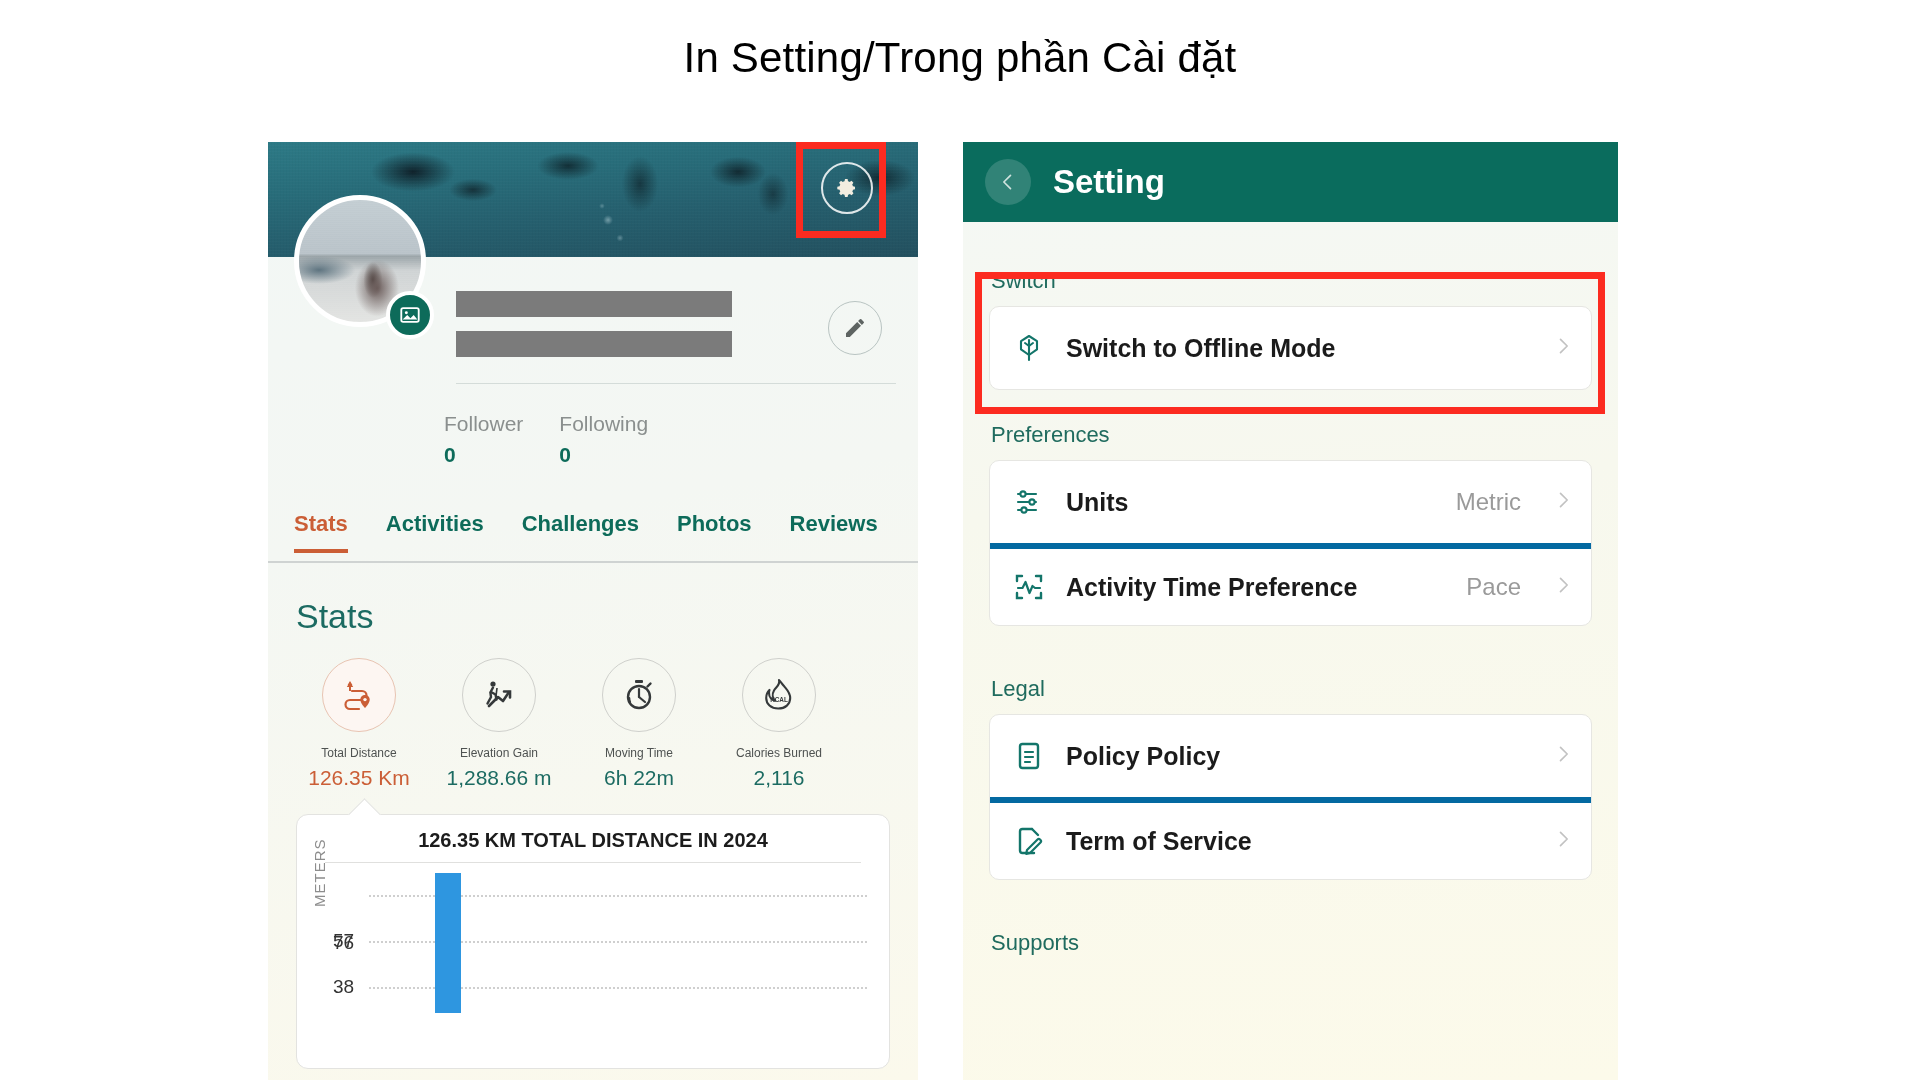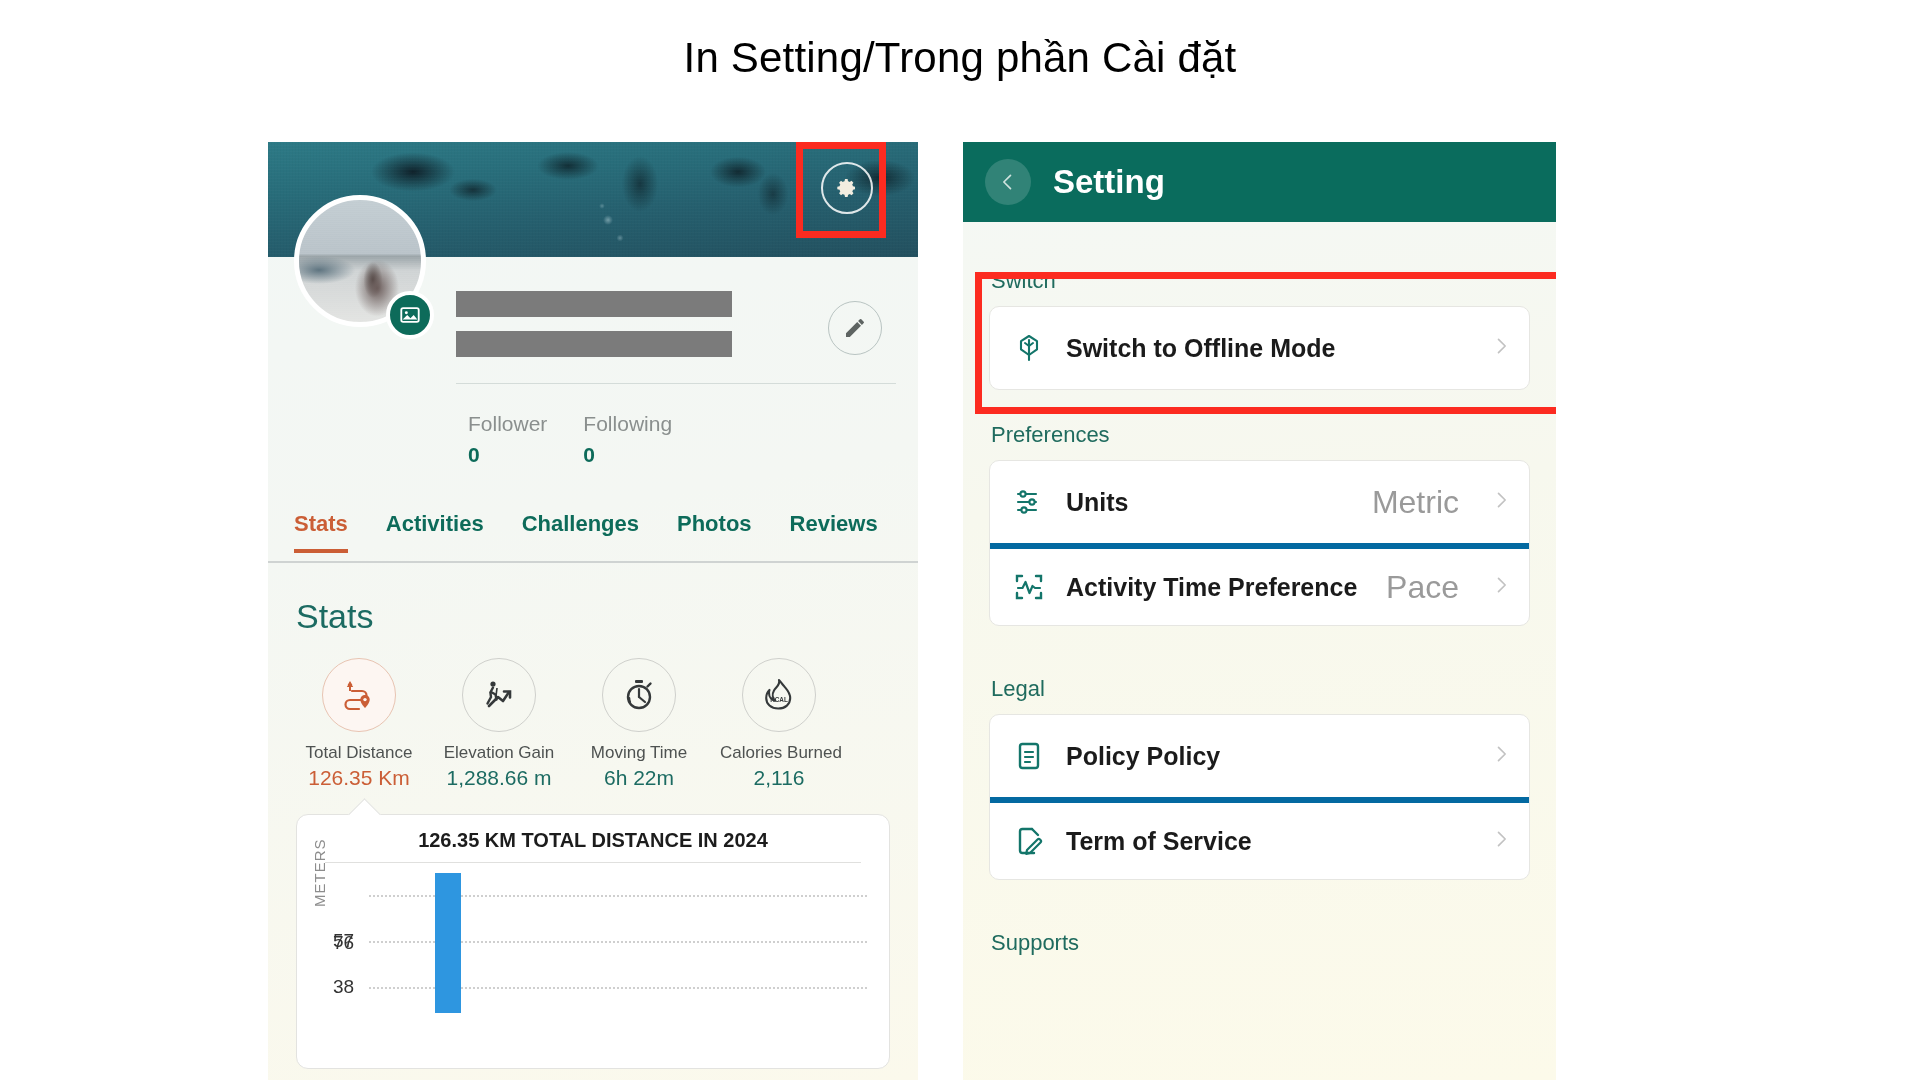--- a/index.html
+++ b/index.html
@@ -112,21 +112,21 @@
   .edit-btn {
     position: absolute; right: 36px; top: 44px;
     width: 54px; height: 54px; border-radius: 50%;
     border: 1.6px solid #b9c4c2;
     display: flex; align-items: center; justify-content: center;
   }
   .edit-btn svg { width: 24px; height: 24px; }
 
   .divider { position: absolute; left: 188px; top: 126px; width: 440px; height: 1px; background: #d4dcd9; }
 
-  .follow-row { position: absolute; left: 200px; top: 152px; display: flex; gap: 36px; }
+  .follow-row { position: absolute; left: 176px; top: 152px; display: flex; gap: 36px; }
   .follow-col { text-align: left; }
   .follow-label { font-size: 21px; color: #8a8f8e; font-weight: 400; line-height: 30px; }
   .follow-val { font-size: 21px; color: #0d6b5a; font-weight: 700; line-height: 32px; }
 
   
   .tabs {
     position: relative;
     margin-top: 58px;
     height: 52px;
     display: flex; align-items: flex-start;
@@ -145,21 +145,21 @@
   
   .stat-row { display: flex; padding: 22px 0 0 32px; gap: 22px; }
   .stat { width: 118px; text-align: center; }
   .stat-circle {
     width: 74px; height: 74px; margin: 0 auto 10px auto;
     border-radius: 50%; border: 1.6px solid #cfd0cc;
     display: flex; align-items: center; justify-content: center;
   }
   .stat-circle.accent { border-color: #e8c4b2; background: #fdf6f2; }
   .stat-circle svg { width: 40px; height: 40px; }
-  .stat-label { font-size: 17px; color: #4e5251; line-height: 22px; white-space: nowrap; }
+  .stat-label { font-size: 12px; color: #4e5251; line-height: 22px; white-space: nowrap; }
   .stat-value { font-size: 21px; color: #1c6b62; line-height: 28px; white-space: nowrap; }
   .stat-value.accent { color: #cb5e36; }
 
   
   .chart-card {
     position: relative;
     margin: 22px 28px 0 28px;
     background: #ffffff;
     border: 1px solid #e3e3e0;
     border-radius: 12px;
@@ -189,21 +189,21 @@
   }
   .gridline { position: absolute; left: 56px; right: 6px; height: 0;
     border-top: 2px dotted #cfcfcf; }
   .ytick { position: absolute; left: 20px; font-size: 19px; color: #333; transform: translateY(-50%); }
   .bar { position: absolute; width: 26px; background: #2e96e0; }
 
   
   .phone-right {
     position: absolute;
     left: 963px; top: 142px;
-    width: 593px; height: 938px;
+    width: 655px; height: 938px;
     overflow: hidden;
     background: linear-gradient(175deg, #f4f8f5 0%, #f7f8ee 38%, #fcfaea 100%);
   }
   .set-header {
     height: 80px; background: #0a6c5d;
     display: flex; align-items: center; padding-left: 22px; gap: 22px;
   }
   .back-btn {
     width: 46px; height: 46px; border-radius: 50%;
     background: rgba(255,255,255,.16);
@@ -225,21 +225,21 @@
   }
   .row {
     display: flex; align-items: center;
     height: 82px; padding: 0 18px 0 22px;
     gap: 20px;
   }
   .row + .row { border-top: 6px solid #0369a1; }
   .row-icon { width: 34px; height: 34px; flex: 0 0 34px; display: flex; align-items: center; justify-content: center; }
   .row-icon svg { width: 32px; height: 32px; }
   .row-label { font-size: 25px; font-weight: 700; color: #1b1b1b; flex: 1; }
-  .row-value { font-size: 32px; color: #9a9a9a; margin-right: 12px; }
+  .row-value { font-size: 24px; color: #9a9a9a; margin-right: 12px; }
   .chev svg { width: 20px; height: 26px; }
 
   .switch-highlight {
     position: absolute;
     left: 12px; top: 130px;
     width: 630px; height: 142px;
     border: 7px solid #fc2b20;
     z-index: 5; pointer-events: none;
   }
 </style>

